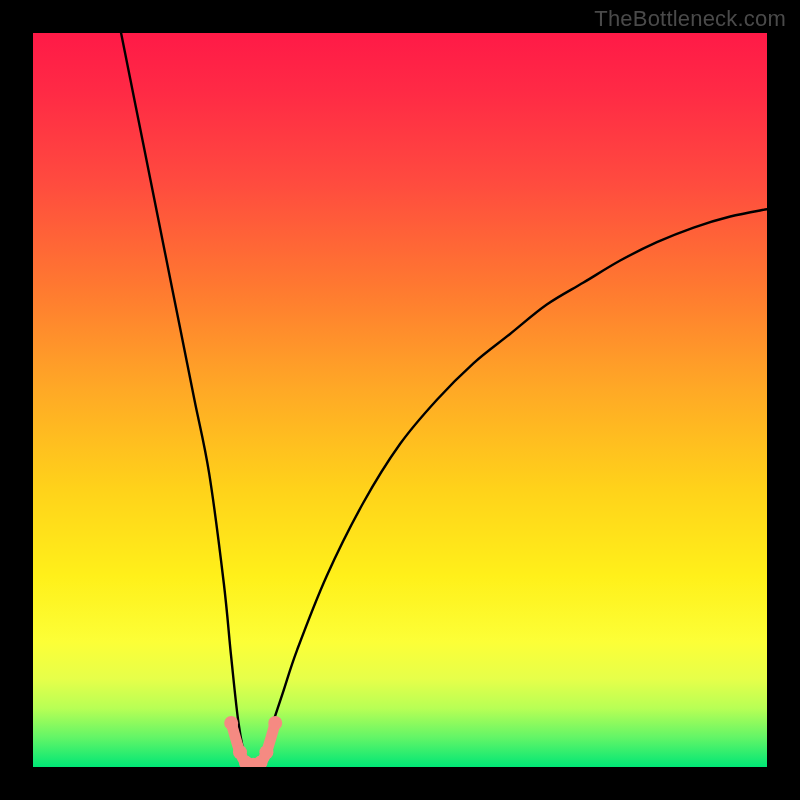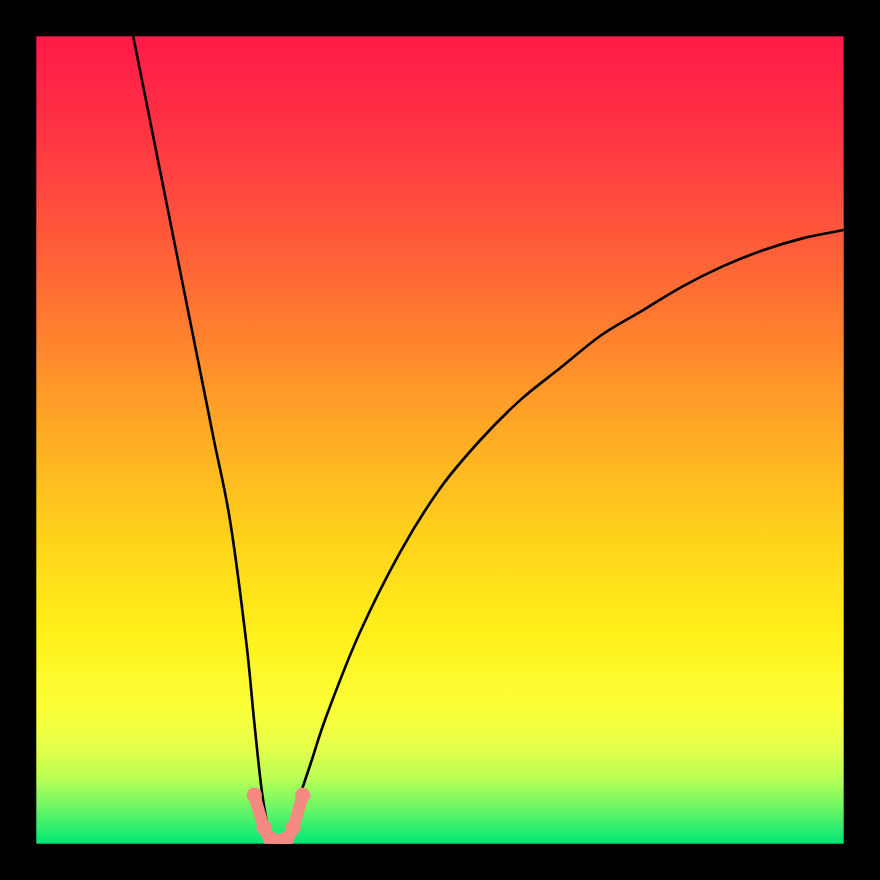--- a/index.html
+++ b/index.html
@@ -55,20 +55,21 @@
     left: 0;
     top: 0;
     width: 734px;
     height: 734px;
   }
 </style>
 </head>
 <body>
 
 <div class="frame">
+  <div class="watermark">TheBottleneck.com</div>
 
   <div class="plot-area">
     <svg class="curve" viewBox="0 0 734 734" preserveAspectRatio="none">
       <g>
         <path id="curve-path" fill="none" stroke="#000000" stroke-width="2.4" stroke-linecap="round" stroke-linejoin="round" d="M 88.08 0.00 C 90.53 12.23, 97.87 48.93, 102.76 73.40 C 107.65 97.87, 112.55 122.33, 117.44 146.80 C 122.33 171.27, 127.23 195.73, 132.12 220.20 C 137.01 244.67, 141.91 269.13, 146.80 293.60 C 151.69 318.07, 156.59 342.53, 161.48 367.00 C 166.37 391.47, 171.27 409.82, 176.16 440.40 C 181.05 470.98, 187.17 519.92, 190.84 550.50 C 194.51 581.08, 195.73 600.66, 198.18 623.90 C 200.63 647.14, 203.07 672.83, 205.52 689.96 C 207.97 707.09, 210.41 719.32, 212.86 726.66 C 215.31 734.00, 217.75 734.00, 220.20 734.00 C 222.65 734.00, 225.09 731.55, 227.54 726.66 C 229.99 721.77, 231.21 715.65, 234.88 704.64 C 238.55 693.63, 244.67 675.28, 249.56 660.60 C 254.45 645.92, 256.90 636.13, 264.24 616.56 C 271.58 596.99, 282.59 567.63, 293.60 543.16 C 304.61 518.69, 318.07 491.78, 330.30 469.76 C 342.53 447.74, 354.77 428.17, 367.00 411.04 C 379.23 393.91, 391.47 380.46, 403.70 367.00 C 415.93 353.54, 428.17 341.31, 440.40 330.30 C 452.63 319.29, 464.87 310.73, 477.10 300.94 C 489.33 291.15, 501.57 280.14, 513.80 271.58 C 526.03 263.02, 538.27 256.90, 550.50 249.56 C 562.73 242.22, 574.97 234.27, 587.20 227.54 C 599.43 220.81, 611.67 214.70, 623.90 209.19 C 636.13 203.69, 648.37 198.79, 660.60 194.51 C 672.83 190.23, 685.07 186.56, 697.30 183.50 C 709.53 180.44, 727.88 177.38, 734.00 176.16"></path>
       </g>
       <g id="markers">
           <path d="M 198.18 689.96 C 199.65 694.85, 204.54 712.71, 206.99 719.32 C 209.43 725.93, 210.66 727.52, 212.86 729.60 C 215.06 731.68, 217.75 731.80, 220.20 731.80 C 222.65 731.80, 225.34 731.68, 227.54 729.60 C 229.74 727.52, 230.97 725.93, 233.41 719.32 C 235.86 712.71, 240.75 694.85, 242.22 689.96" fill="none" stroke="#f58a82" stroke-width="11" stroke-linecap="round" stroke-linejoin="round"></path>
           <circle cx="198.18" cy="689.96" r="7" fill="#f58a82"></circle>
           <circle cx="206.99" cy="719.32" r="7" fill="#f58a82"></circle>

